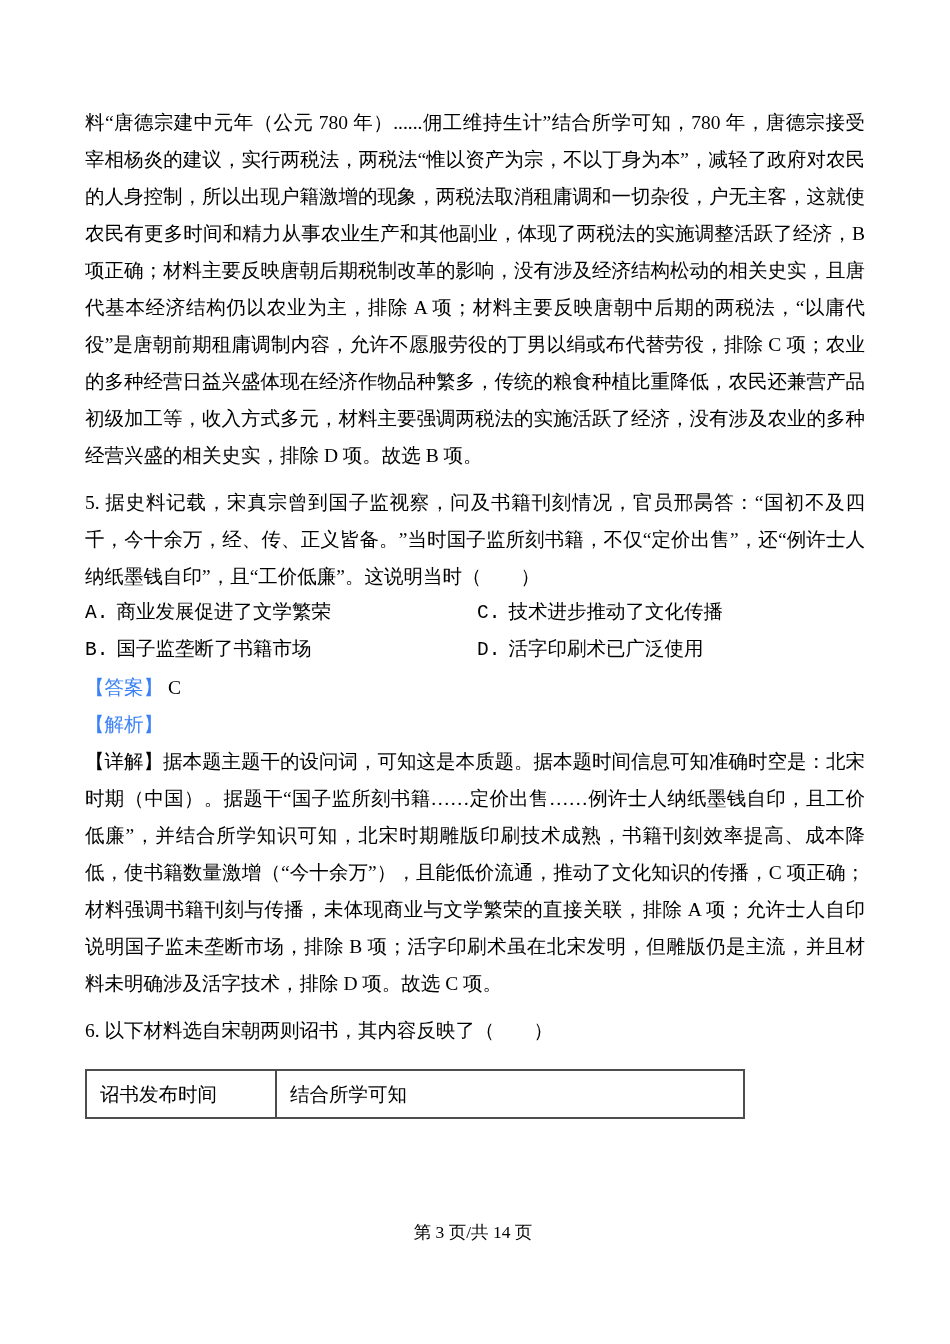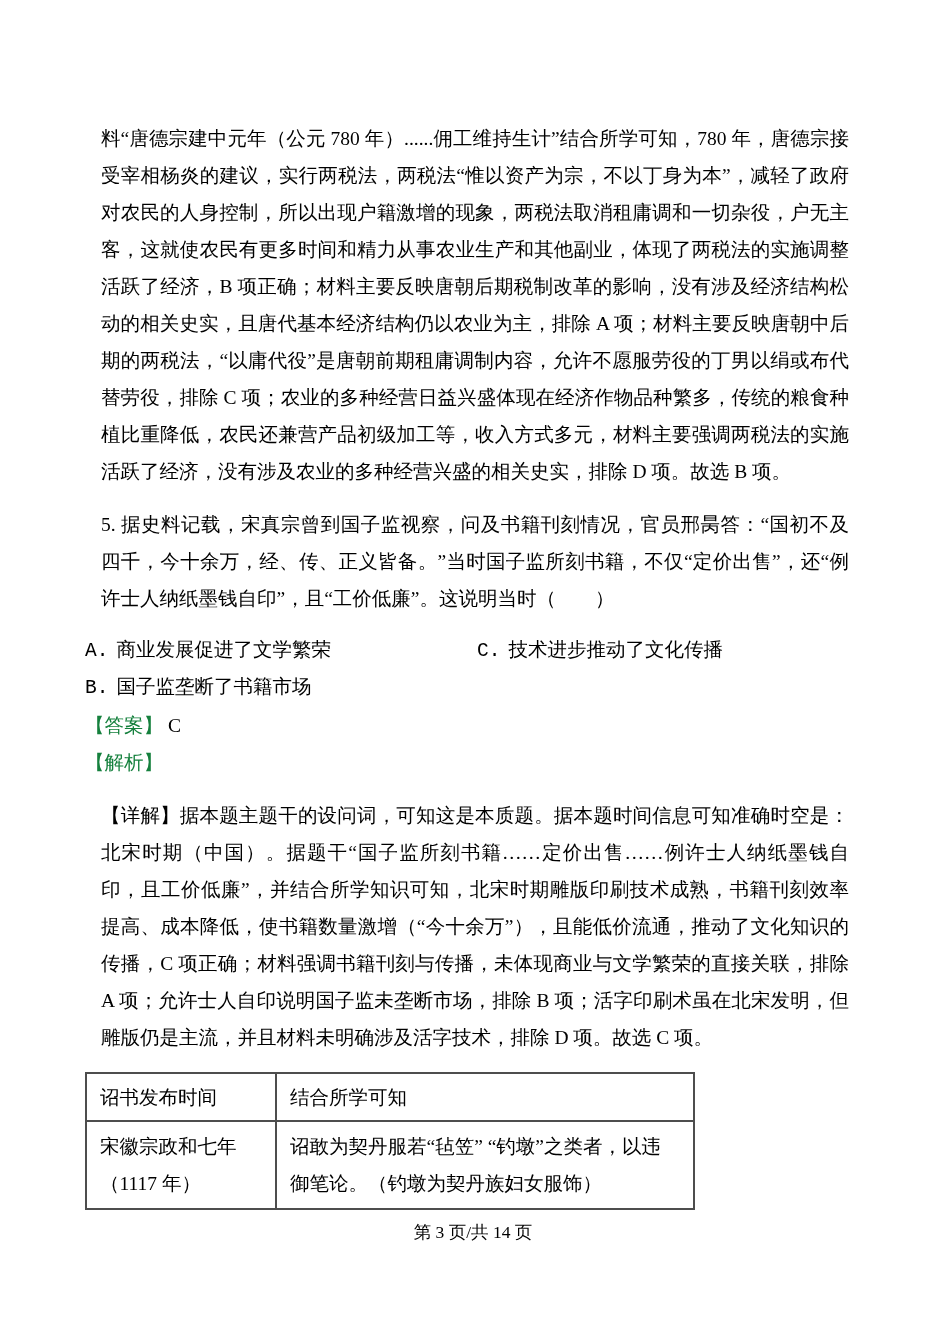--- a/index.html
+++ b/index.html
@@ -20,21 +20,21 @@
     width: 950px;
     height: 1344px;
     box-sizing: border-box;
     padding: 104px 85px 0 85px;
     background: #ffffff;
   }
   .para {
     font-size: 19.5px;
     line-height: 37px;
     text-align: justify;
-    margin: 16px;
+    margin: 0;
     word-break: break-all;
   }
   .stem {
     margin-top: 10px;
   }
   .options {
     display: grid;
     grid-template-columns: 392px 1fr;
     font-size: 19.5px;
     line-height: 37px;
@@ -46,26 +46,26 @@
   .answer-line, .analysis-line {
     font-size: 19.5px;
     line-height: 37px;
     margin: 0;
   }
   .answer-line .answer-value {
     margin-left: 5px;
     color: #000000;
   }
   .blue {
-    color: #15803d;
+    color: #3b82f6;
   }
   table.edict-table {
     border-collapse: collapse;
-    margin-top: 12px;
-    width: 610px;
+    margin-top: 20px;
+    width: 660px;
     table-layout: fixed;
     font-size: 19.5px;
   }
   table.edict-table th,
   table.edict-table td {
     border: 2px solid #4d4d4d;
     font-weight: normal;
     text-align: left;
     vertical-align: middle;
     padding: 4px 13px;
@@ -97,45 +97,45 @@
   <div class="options">
     <div class="option">
       <span class="opt-label">A.</span><span class="opt-text">商业发展促进了文学繁荣</span>
     </div>
     <div class="option">
       <span class="opt-label">C.</span><span class="opt-text">技术进步推动了文化传播</span>
     </div>
     <div class="option">
       <span class="opt-label">B.</span><span class="opt-text">国子监垄断了书籍市场</span>
     </div>
+    <div class="option">
+      <span class="opt-label">D.</span><span class="opt-text">活字印刷术已广泛使用</span>
+    </div>
   </div>
 
   <p class="answer-line">
     <span class="blue">【答案】</span><span class="answer-value">C</span>
   </p>
 
   <p class="analysis-line">
     <span class="blue">【解析】</span>
   </p>
 
   <p class="para">【详解】据本题主题干的设问词，可知这是本质题。据本题时间信息可知准确时空是：北宋时期（中国）。据题干“国子监所刻书籍……定价出售……例许士人纳纸墨钱自印，且工价低廉”，并结合所学知识可知，北宋时期雕版印刷技术成熟，书籍刊刻效率提高、成本降低，使书籍数量激增（“今十余万”），且能低价流通，推动了文化知识的传播，C 项正确；材料强调书籍刊刻与传播，未体现商业与文学繁荣的直接关联，排除 A 项；允许士人自印说明国子监未垄断市场，排除 B 项；活字印刷术虽在北宋发明，但雕版仍是主流，并且材料未明确涉及活字技术，排除 D 项。故选 C 项。</p>
 
+  <p class="para stem">6. 以下材料选自宋朝两则诏书，其内容反映了（　　）</p>
 
   <table class="edict-table">
     <colgroup>
         <col class="c1">
         <col class="c2">
       </colgroup>
     <tbody>
         <tr class="hdr">
       <th>诏书发布时间</th>
       <th>结合所学可知</th>
     </tr>
-    <tr class="body">
-      <td>宋徽宗政和七年（1117 年）</td>
-      <td>诏敢为契丹服若“毡笠” “钓墩”之类者，以违御笔论。（钓墩为契丹族妇女服饰）</td>
-    </tr>
   </tbody>
     </table>
 
   <div class="footer">第 3 页/共 14 页</div>
 
 </div>
 
 </body></html>

